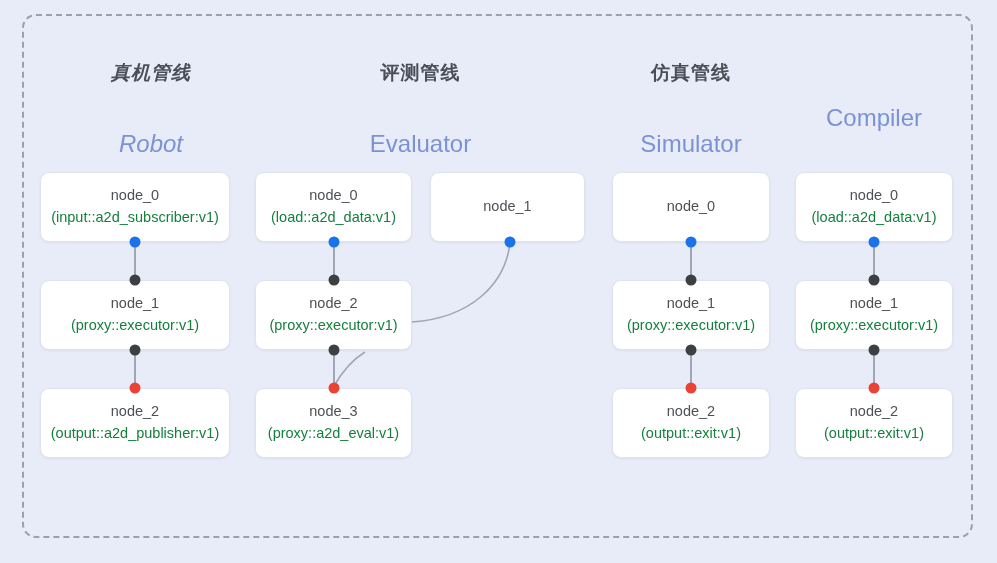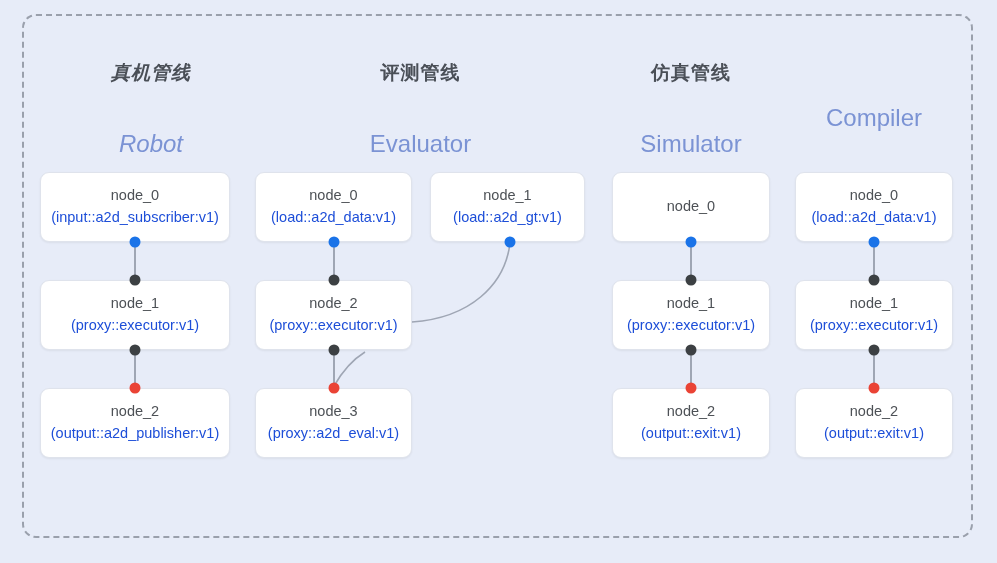--- a/index.html
+++ b/index.html
@@ -70,21 +70,21 @@
     z-index: 3;
   }
   .node-name {
     font-size: 14.5px;
     color: #4d5156;
     line-height: 1.5;
     white-space: nowrap;
   }
   .node-type {
     font-size: 14.5px;
-    color: #1d4ed8;
+    color: #15803d;
     line-height: 1.5;
     white-space: nowrap;
   }
 
   
   .port {
     position: absolute;
     width: 11px;
     height: 11px;
     border-radius: 50%;
@@ -168,21 +168,20 @@
   <div class="node-card" style="left:255px; top:172px; width:157px; height:70px;">
     <div class="node-name">node_0</div>
     <div class="node-type">(load::a2d_data:v1)</div>
   </div>
   <div class="port port-out" style="left:334px; top:242px;"></div>
   <div class="edge-v" style="left:334px; top:242px; height:38px;"></div>
   <div class="port port-in" style="left:334px; top:280px;"></div>
 
   <div class="node-card" style="left:430px; top:172px; width:155px; height:70px;">
     <div class="node-name">node_1</div>
-    <div class="node-type">(load::a2d_gt:v1)</div>
   </div>
   <div class="port port-out" style="left:510px; top:242px;"></div>
 
   <div class="node-card" style="left:255px; top:280px; width:157px; height:70px;">
     <div class="node-name">node_2</div>
     <div class="node-type">(proxy::executor:v1)</div>
   </div>
   <div class="port port-in" style="left:334px; top:350px;"></div>
   <div class="edge-v" style="left:334px; top:350px; height:38px;"></div>
   <div class="port port-final" style="left:334px; top:388px;"></div>

